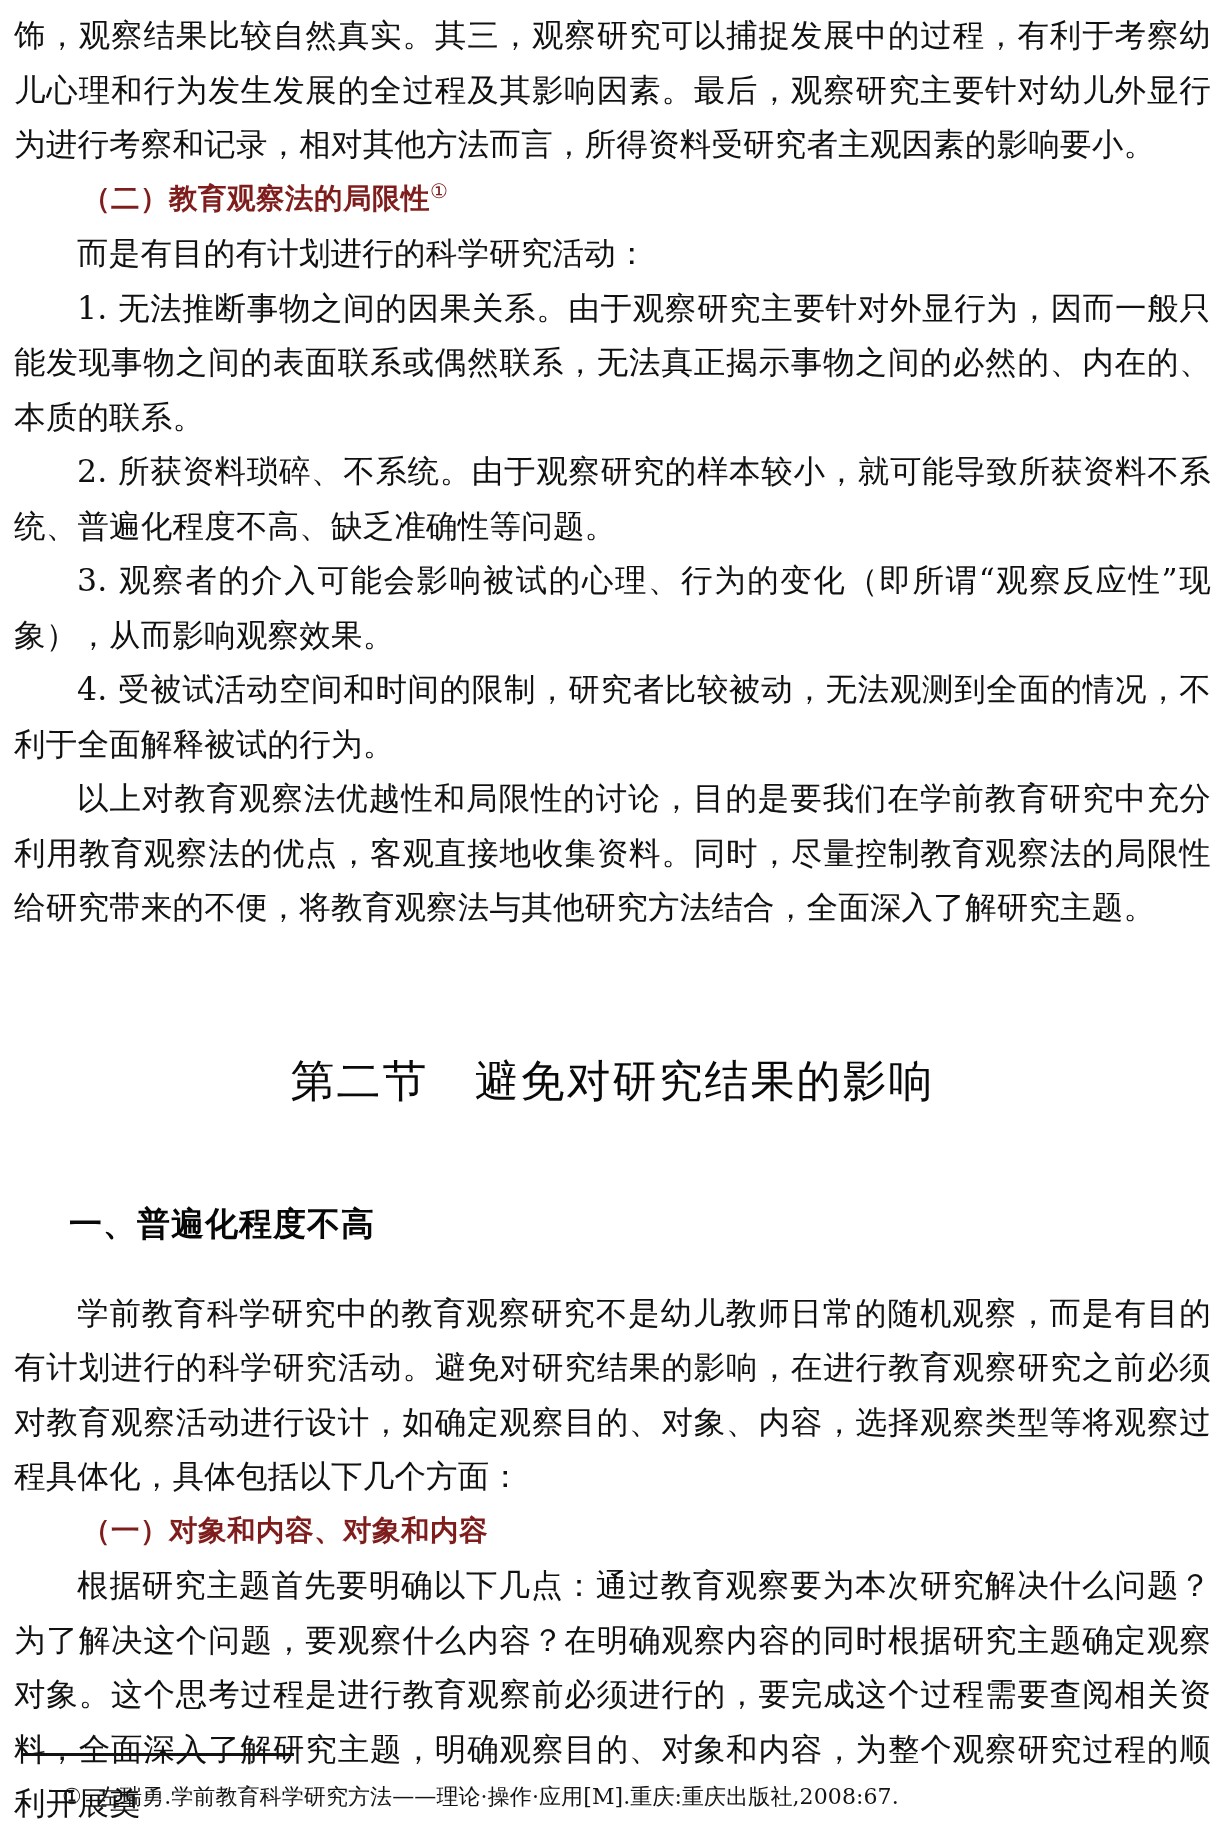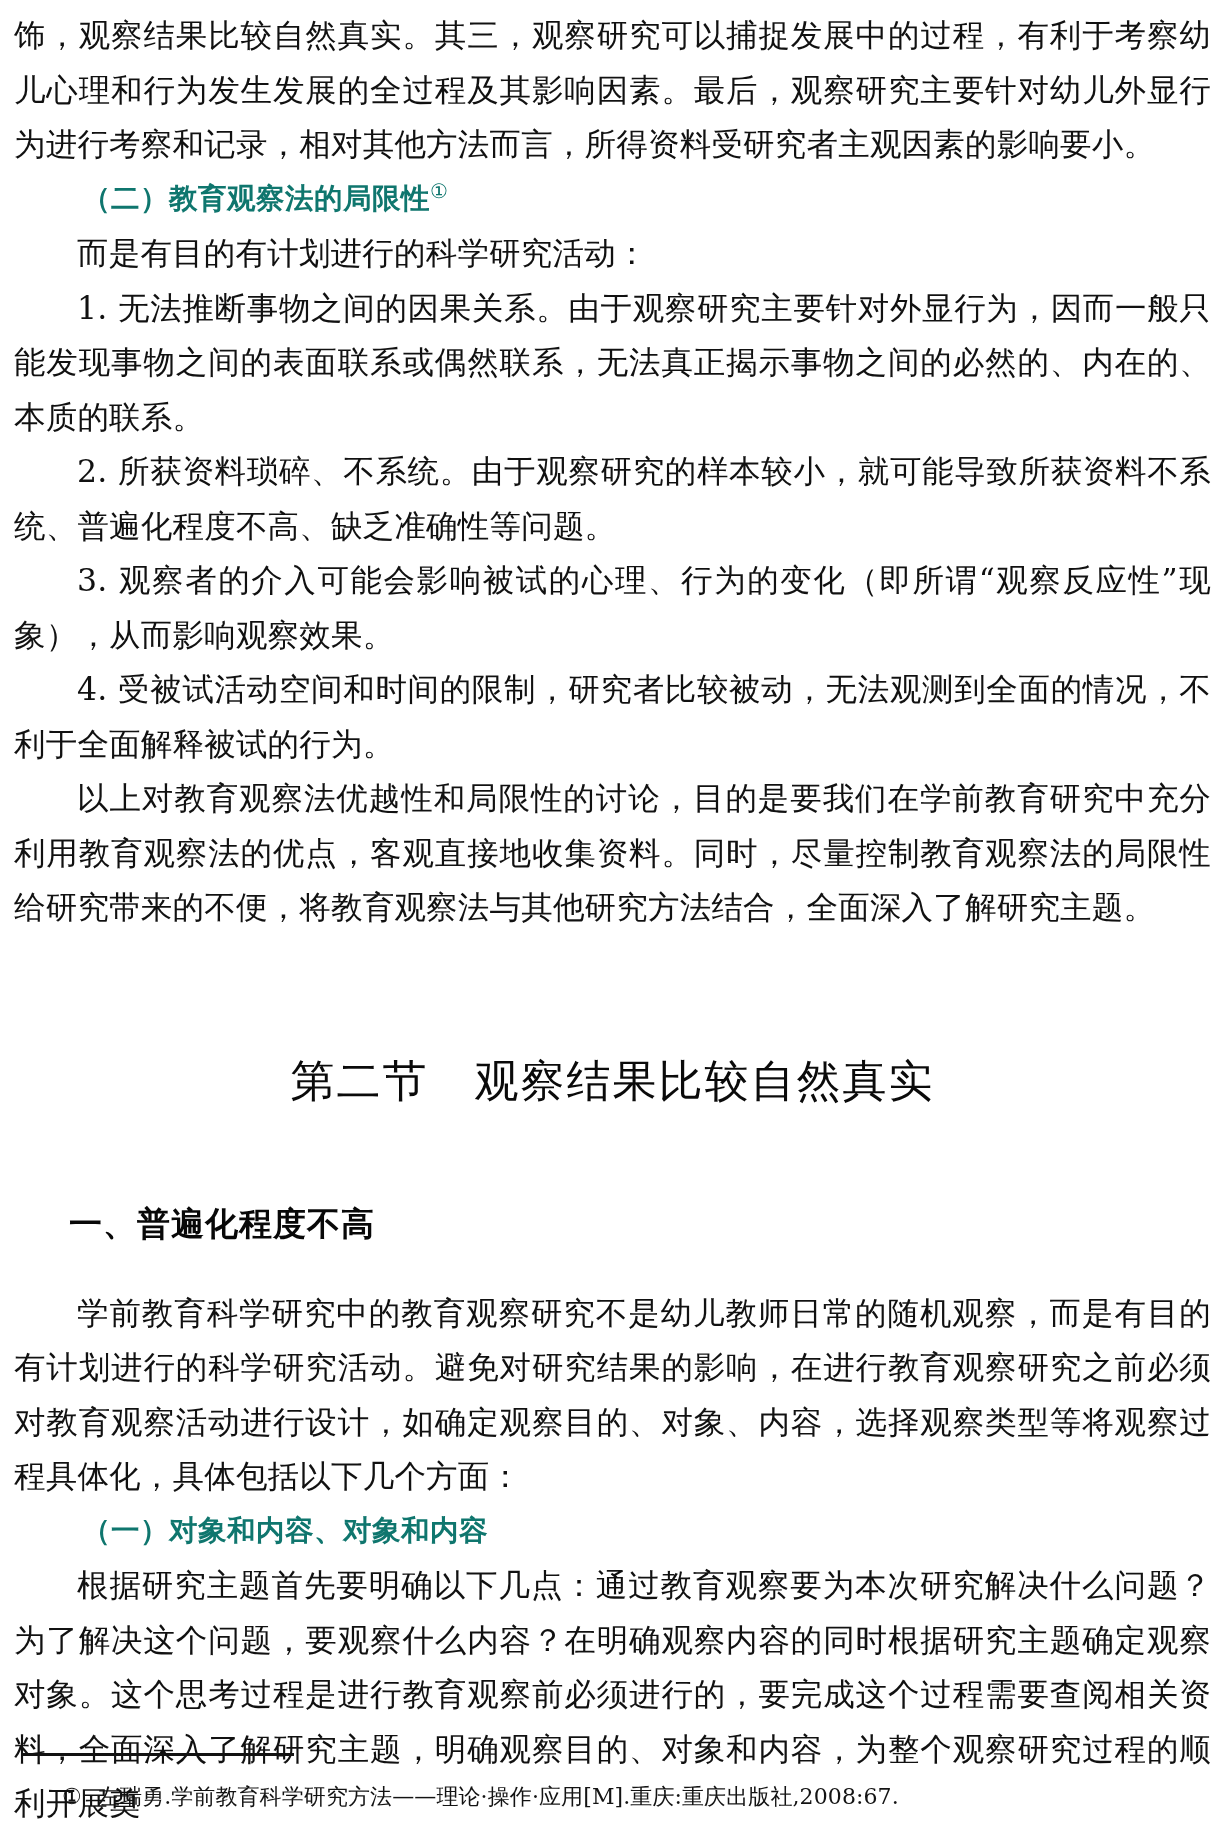--- a/index.html
+++ b/index.html
@@ -47,21 +47,21 @@
   
   p.minor-heading {
     margin: 0;
     padding: 0;
     font-family: "DejaVu Sans", "Liberation Sans", sans-serif;
     font-weight: bold;
     font-size: 28.5px;
     line-height: 54.5px;
     text-indent: 68px;
     letter-spacing: 0.5px;
-    color: #0f766e;
+    color: #7f1d1d;
   }
   p.minor-heading sup {
     font-family: "DejaVu Serif", "Liberation Serif", serif;
     font-weight: normal;
     font-size: 20px;
     vertical-align: super;
     line-height: 0;
   }
 
   
@@ -137,21 +137,21 @@
     <p class="body-par indent">2. 所获资料琐碎、不系统。由于观察研究的样本较小，就可能导致所获资料不系统、普遍化程度不高、缺乏准确性等问题。</p>
 
     <p class="body-par indent">3. 观察者的介入可能会影响被试的心理、行为的变化（即所谓“观察反应性”现象），从而影响观察效果。</p>
 
     <p class="body-par indent">4. 受被试活动空间和时间的限制，研究者比较被动，无法观测到全面的情况，不利于全面解释被试的行为。</p>
 
     <p class="body-par indent">以上对教育观察法优越性和局限性的讨论，目的是要我们在学前教育研究中充分利用教育观察法的优点，客观直接地收集资料。同时，尽量控制教育观察法的局限性给研究带来的不便，将教育观察法与其他研究方法结合，全面深入了解研究主题。</p>
 
     <div class="sp-title-top"></div>
 
-    <h1 class="section-title">第二节　观察结果比较自然真实</h1>
+    <h1 class="section-title">第二节　避免对研究结果的影响</h1>
 
     <div class="sp-title-bot"></div>
 
     <h2 class="level-heading">一、普遍化程度不高</h2>
 
     <div class="sp-level-bot"></div>
 
     <p class="body-par indent">学前教育科学研究中的教育观察研究不是幼儿教师日常的随机观察，而是有目的有计划进行的科学研究活动。避免对研究结果的影响，在进行教育观察研究之前必须对教育观察活动进行设计，如确定观察目的、对象、内容，选择观察类型等将观察过程具体化，具体包括以下几个方面：</p>
 
     <p class="minor-heading">（一）对象和内容、对象和内容</p>

